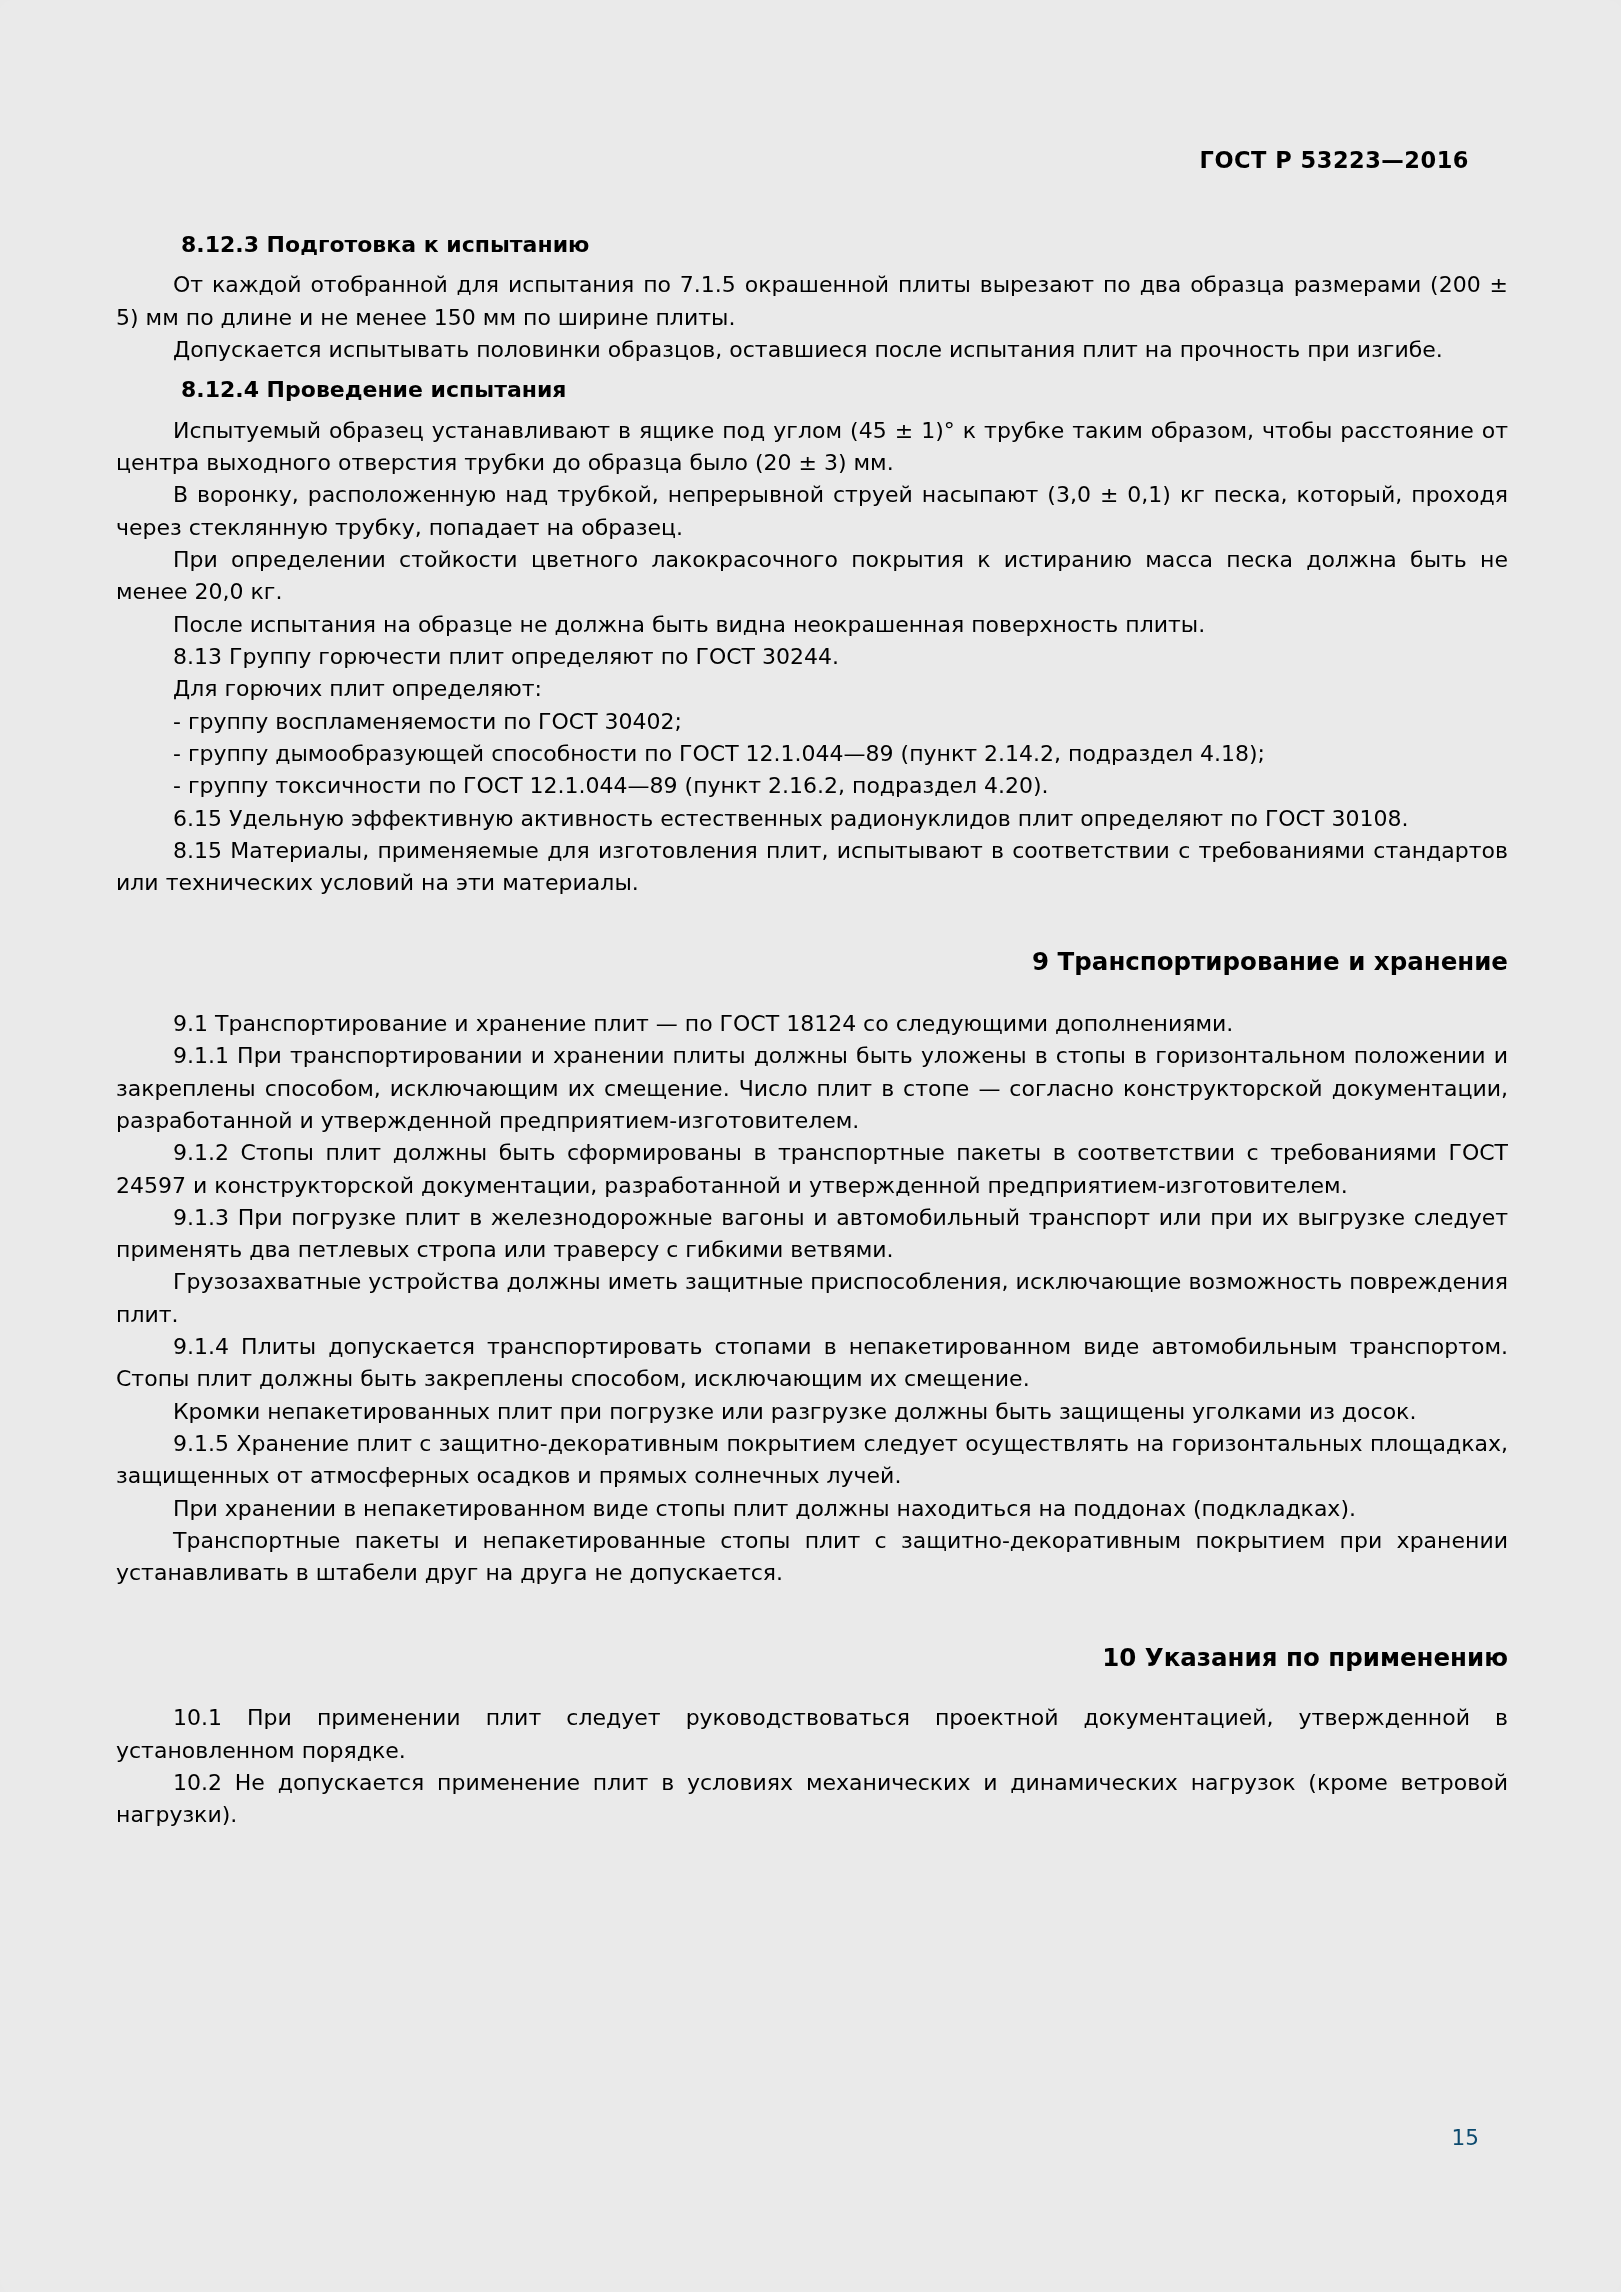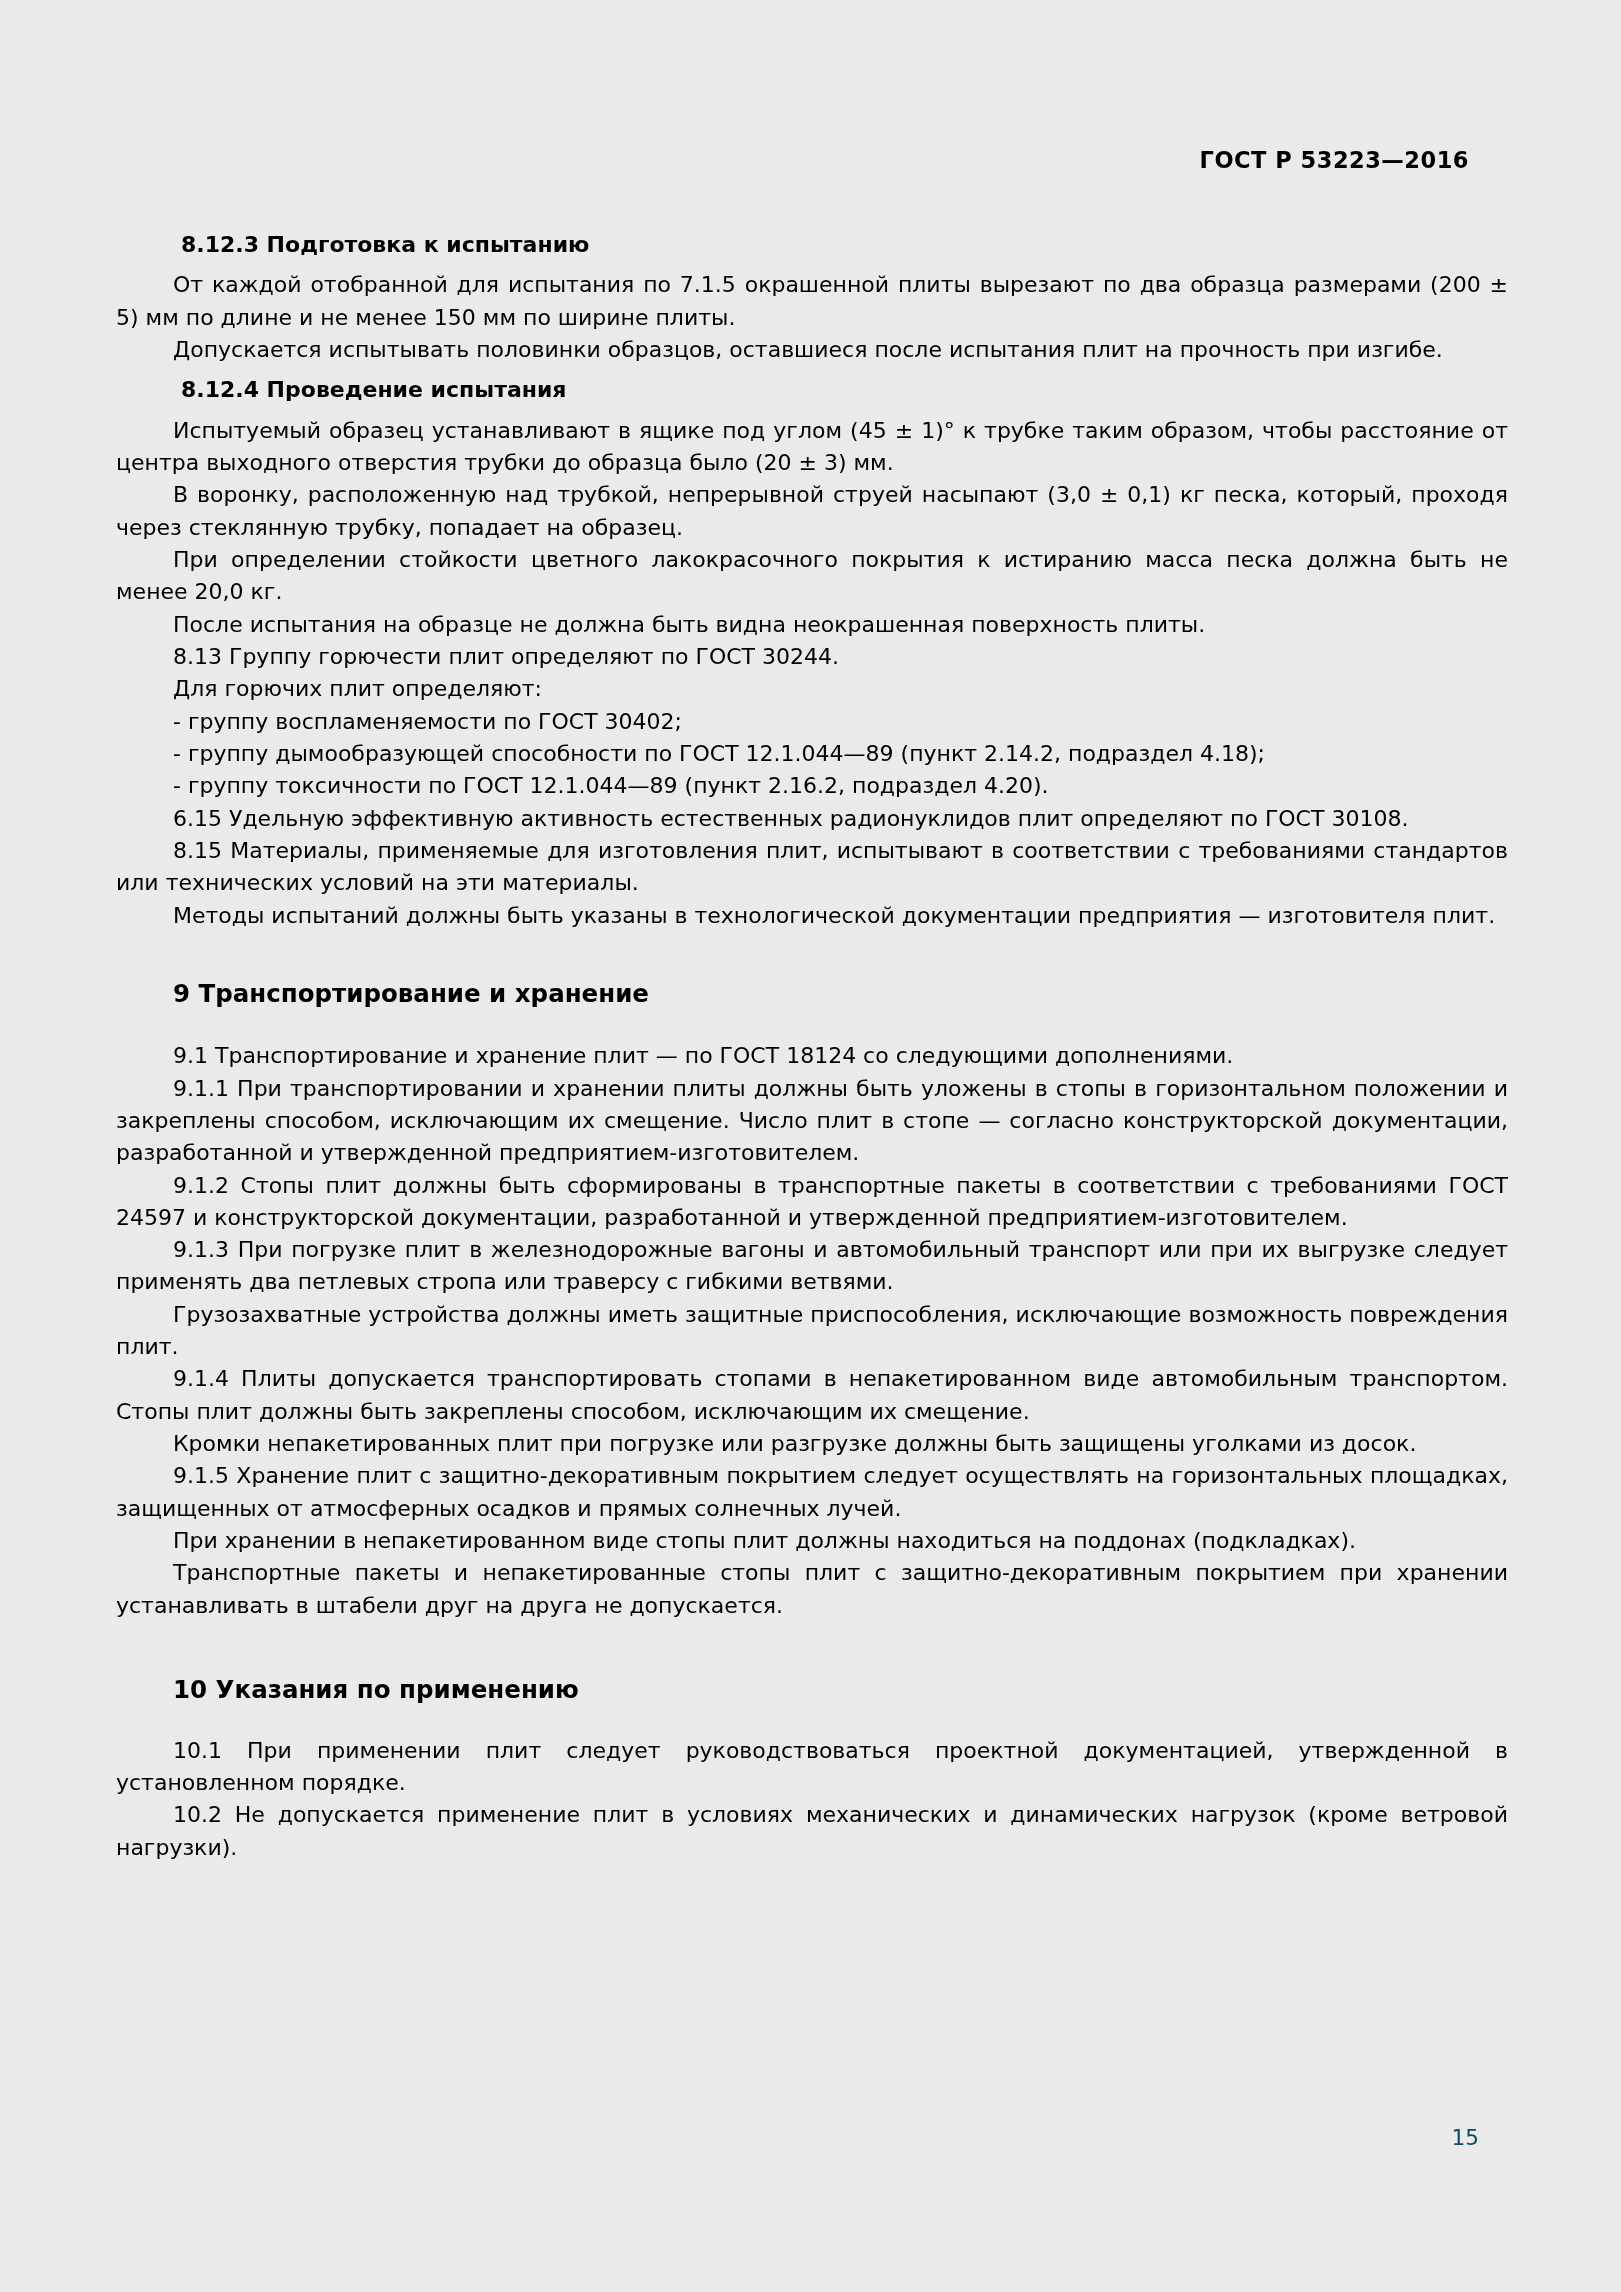--- a/index.html
+++ b/index.html
@@ -52,20 +52,21 @@
     font-size: 22px;
     line-height: 1.47;
   }
   h2.section {
     font-size: 24.5px;
     font-weight: bold;
     margin: 0;
     padding: 0;
     text-indent: 0;
     line-height: 1.4;
+    text-align: right;
   }
   .sec-wrap {
     margin-top: 45px;
     margin-bottom: 29px;
     padding-left: 57px;
   }
   .sec-wrap-2 {
     margin-top: 51px;
     margin-bottom: 27.4px;
     padding-left: 57px;
@@ -98,21 +99,20 @@
     <p class="indent">После испытания на образце не должна быть видна неокрашенная поверхность плиты.</p>
 
     <p class="indent">8.13 Группу горючести плит определяют по ГОСТ 30244.</p>
     <p class="indent">Для горючих плит определяют:</p>
     <p class="indent">- группу воспламеняемости по ГОСТ 30402;</p>
     <p class="indent">- группу дымообразующей способности по ГОСТ 12.1.044—89 (пункт 2.14.2, подраздел 4.18);</p>
     <p class="indent">- группу токсичности по ГОСТ 12.1.044—89 (пункт 2.16.2, подраздел 4.20).</p>
 
     <p class="indent">6.15 Удельную эффективную активность естественных радионуклидов плит определяют по ГОСТ 30108.</p>
     <p class="indent">8.15 Материалы, применяемые для изготовления плит, испытывают в соответствии с требованиями стандартов или технических условий на эти материалы.</p>
-    <p class="indent">Методы испытаний должны быть указаны в технологической документации предприятия — изготовителя плит.</p>
 
     <div class="sec-wrap">
       <h2 class="section">9 Транспортирование и хранение</h2>
     </div>
 
     <p class="indent">9.1 Транспортирование и хранение плит — по ГОСТ 18124 со следующими дополнениями.</p>
     <p class="indent">9.1.1 При транспортировании и хранении плиты должны быть уложены в стопы в горизонтальном положении и закреплены способом, исключающим их смещение. Число плит в стопе — согласно конструкторской документации, разработанной и утвержденной предприятием-изготовителем.</p>
     <p class="indent">9.1.2 Стопы плит должны быть сформированы в транспортные пакеты в соответствии с требованиями ГОСТ 24597 и конструкторской документации, разработанной и утвержденной предприятием-изготовителем.</p>
     <p class="indent">9.1.3 При погрузке плит в железнодорожные вагоны и автомобильный транспорт или при их выгрузке следует применять два петлевых стропа или траверсу с гибкими ветвями.</p>
     <p class="indent">Грузозахватные устройства должны иметь защитные приспособления, исключающие возможность повреждения плит.</p>

